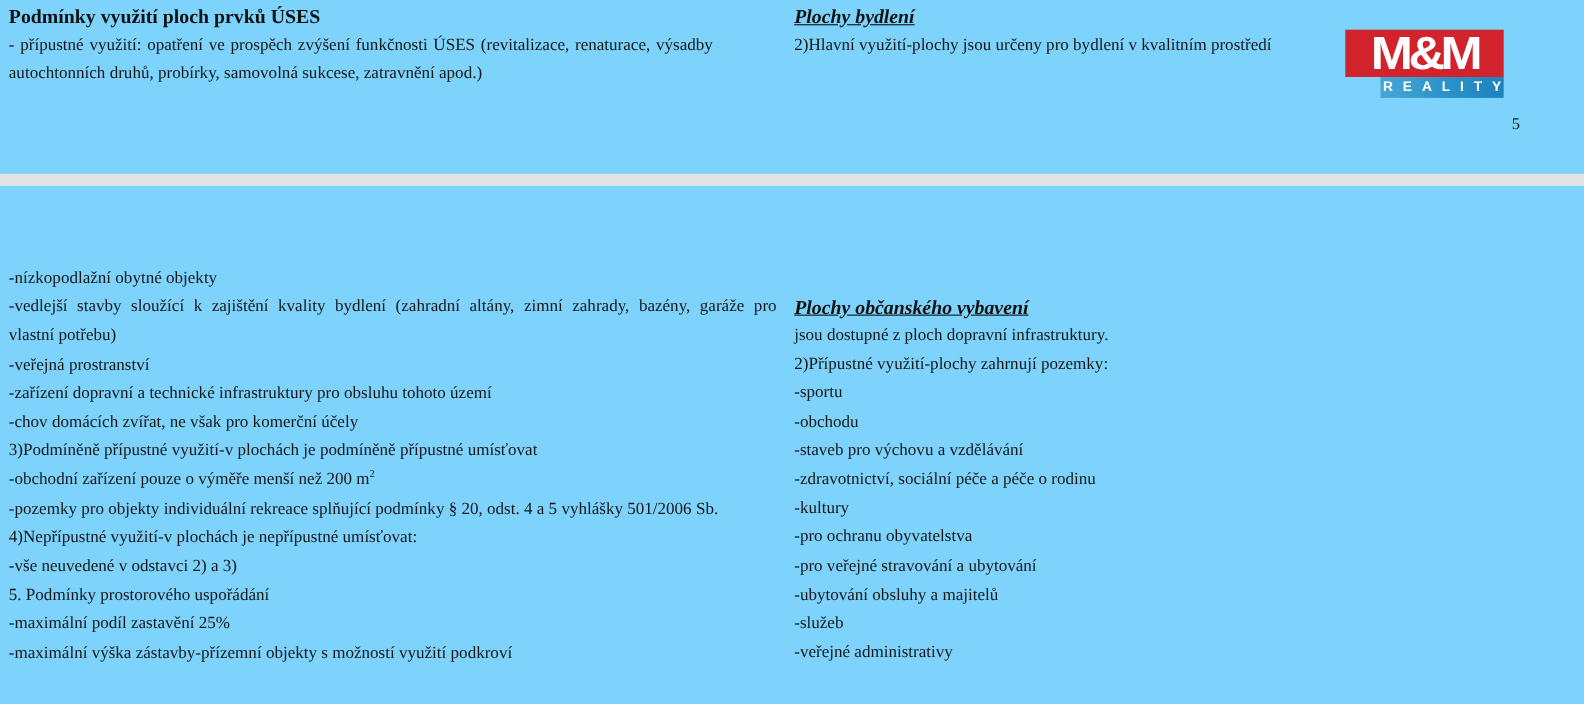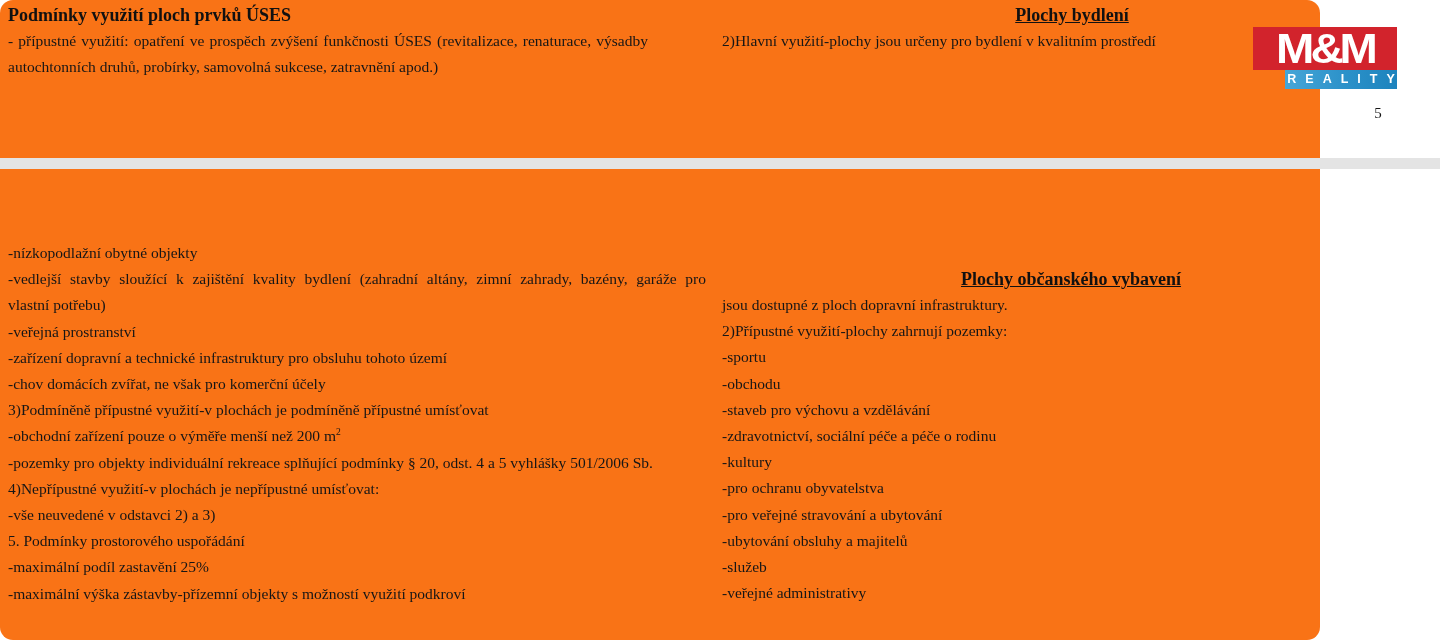--- a/index.html
+++ b/index.html
@@ -1,38 +1,38 @@
 <!DOCTYPE html>
 <html><head>
 <meta charset="utf-8">
 <style>
   * { margin: 0; padding: 0; box-sizing: border-box; }
   html, body { width: 1440px; height: 640px; overflow: hidden; background: #ffffff; }
   .page {
-    position: relative; width: 1320px; height: 640px; background: #f97316;
+    position: relative; width: 1440px; height: 640px; background: #7dd3fc;
     font-family: "Liberation Serif", serif; color: #161616;
-    font-size: 15.5px; line-height: 26.2px; border-radius: 13px;
+    font-size: 15.5px; line-height: 26.2px;
   }
   .block { position: absolute; }
   .heading { font-size: 18px; font-weight: bold; line-height: 26px; color: #111; }
-  .center-heading { text-align: center; text-decoration: underline; }
+  .center-heading { text-decoration: underline; font-style: italic; }
   .lines .line { white-space: nowrap; }
   .lines .line.justify { text-align: justify; text-align-last: justify; }
   sup { font-size: 0.62em; vertical-align: super; line-height: 0; }
 
   
   .top-left { left: 8px; top: 2px; width: 640px; }
   .top-left .lines { margin-top: 0px; }
 
   
   .top-right { left: 722px; top: 2px; width: 444px; }
   .top-right .heading { width: 700px; }
 
   
-  .logo { position: absolute; left: 1253px; top: 27px; width: 144px; }
+  .logo { position: absolute; left: 1223px; top: 27px; width: 144px; }
   .logo-red {
     height: 43px; background: #d2232c; overflow: hidden;
     display: flex; align-items: center; justify-content: center;
   }
   .logo-red span {
     font-family: "Liberation Sans", sans-serif; font-weight: bold; color: #ffffff;
     font-size: 46px; letter-spacing: -4px; line-height: 43px; transform: scaleY(0.92);
   }
   .logo-blue {
     height: 19px; background: linear-gradient(90deg, #46a6d7 0%, #2b91c9 55%, #1d83bd 100%);

